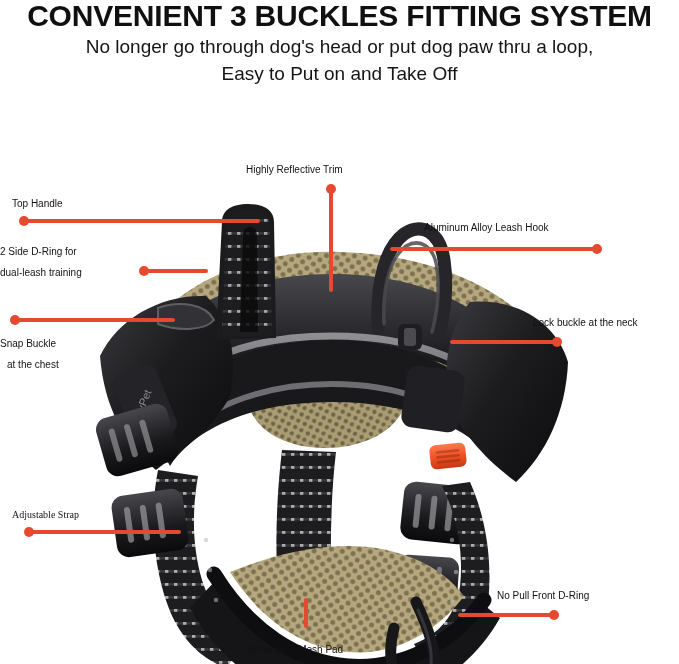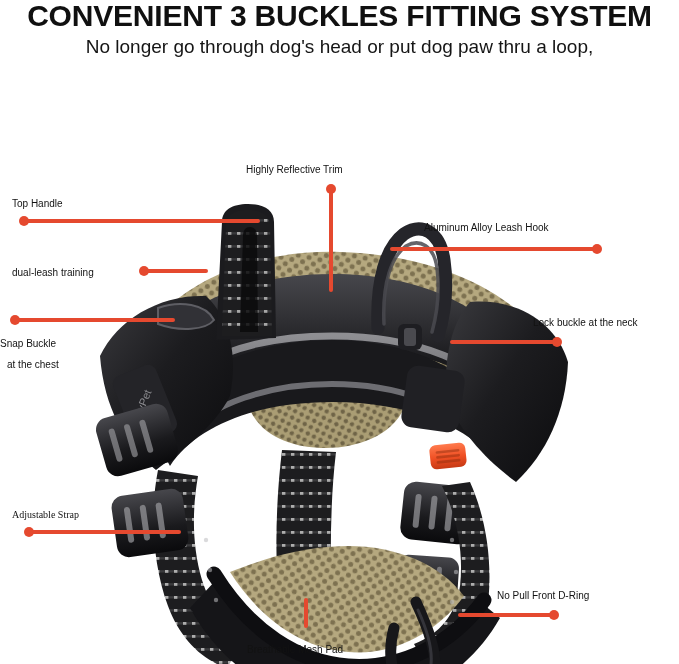--- a/index.html
+++ b/index.html
@@ -40,20 +40,21 @@
   }
 </style>
 </head>
 <body>
 
 <div id="root">
 
   <div class="hdr">
     <div class="hdr-title">CONVENIENT 3 BUCKLES FITTING SYSTEM</div>
     <div class="hdr-sub">No longer go through dog's head or put dog paw thru a loop,</div>
+    <div class="hdr-sub">Easy to Put on and Take Off</div>
   </div>
 
   <svg id="art" viewBox="0 0 679 554">
     <defs>
 
       <pattern id="meshPat" width="11" height="11" patternUnits="userSpaceOnUse" patternTransform="rotate(12)">
         <rect width="11" height="11" fill="#b5a87f"></rect>
         <circle cx="3" cy="3" r="2.5" fill="#7d7150"></circle>
         <circle cx="8.5" cy="8.5" r="2.5" fill="#7d7150"></circle>
       </pattern>
@@ -262,21 +263,22 @@
         <circle cx="456" cy="462" r="2.2" fill="#bdbdc0"></circle>
         <circle cx="452" cy="492" r="2.2" fill="#bdbdc0"></circle>
       </g>
     </g>
   </svg>
 
   <div class="lbl" style="left:12px;top:194px;">Top Handle</div>
   <div class="lead" style="left:24px;top:219px;width:236px;"></div>
   <div class="dot" style="left:19px;top:216px;"></div>
 
-  <div class="lbl" style="left:12px;top:263px;">dual-leash training</div>
+  <div class="lbl" style="left:0px;top:242px;">2 Side D-Ring for</div>
+  <div class="lbl" style="left:0px;top:263px;">dual-leash training</div>
   <div class="lead" style="left:144px;top:269px;width:64px;"></div>
   <div class="dot" style="left:139px;top:266px;"></div>
 
   <div class="lead" style="left:15px;top:318px;width:160px;"></div>
   <div class="dot" style="left:10px;top:315px;"></div>
   <div class="lbl" style="left:0px;top:334px;">Snap Buckle</div>
   <div class="lbl" style="left:0px;top:355px;padding-left:7px;">at the chest</div>
 
   <div class="lbl" style="left:12px;top:505px;font-family:Liberation Serif, serif;">Adjustable Strap</div>
   <div class="lead" style="left:29px;top:530px;width:152px;"></div>

